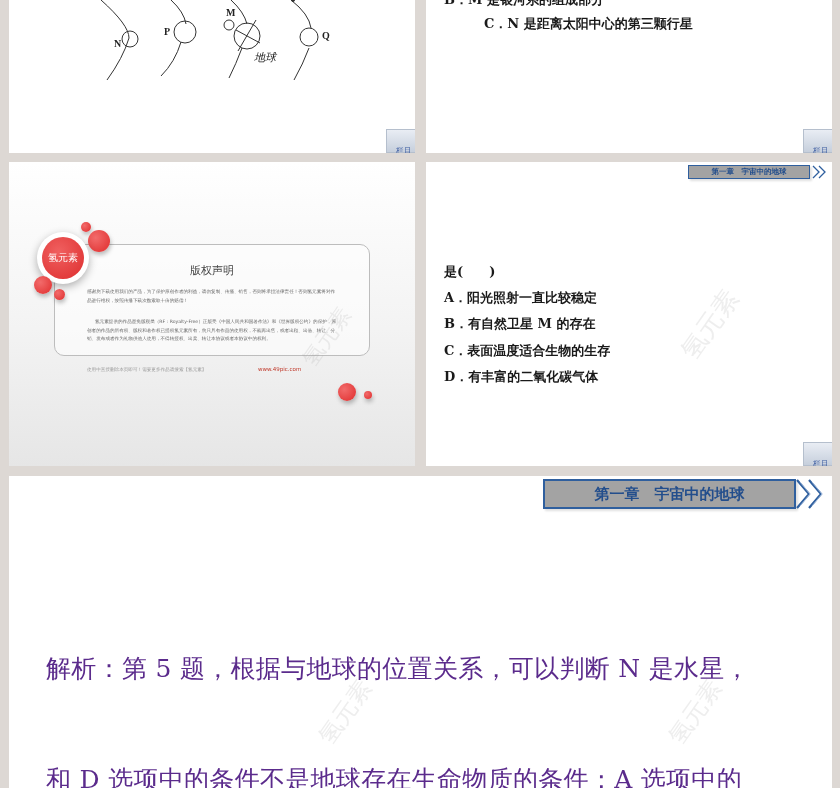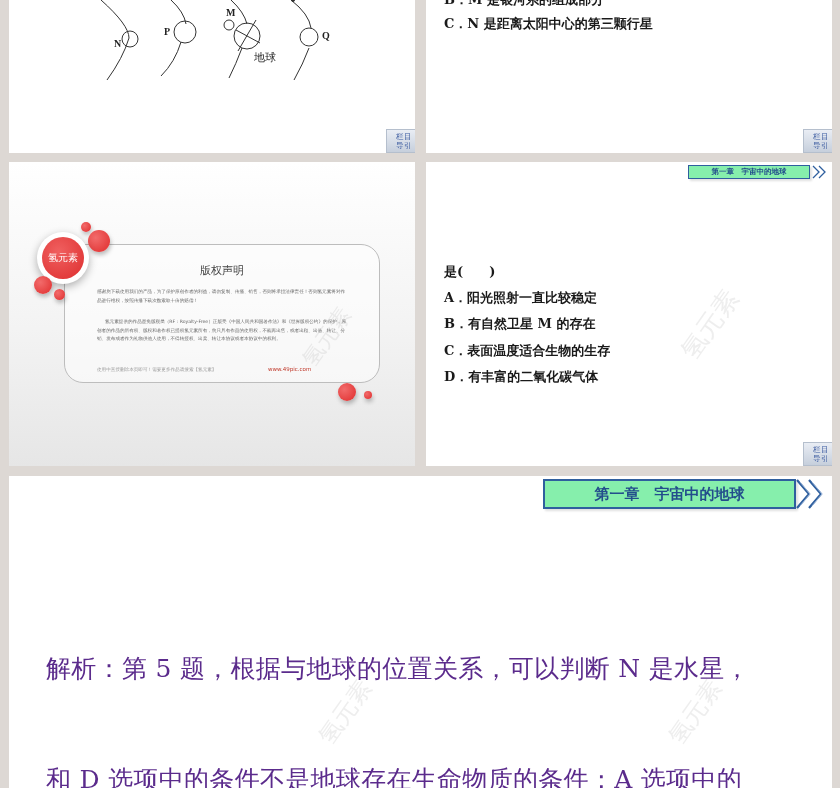--- a/index.html
+++ b/index.html
@@ -24,21 +24,21 @@
     
     .nav-btn {
       position: absolute;
       width: 36px; height: 24px;
       background: linear-gradient(180deg, #e9edf4 0%, #c6cfdc 100%);
       border: 1px solid #b5bfcd;
       color: #3a5aa0;
       font-family: "DejaVu Serif", serif;
       font-size: 7.5px; line-height: 9px;
       text-align: center;
-      padding-top: 2px;
+      padding-top: 16px;
       cursor: pointer;
     }
     .nav-btn span { display: block; letter-spacing: 0.5px; }
 
     
     #diagram {
       position: absolute; left: 90px; top: 0; width: 232px; height: 82px;
     }
     .diag-label {
       position: absolute; font-family: "Liberation Serif", serif;
@@ -51,35 +51,35 @@
       position: absolute; left: 18px;
       font-size: 13px; color: #1a1a1a; font-weight: bold;
       font-family: "DejaVu Serif", serif;
       white-space: nowrap;
     }
 
     
     .banner {
       position: absolute;
       border: 2px solid #2f5f9e;
-      background: #86efac;
+      background: #a3a3a3;
       color: #234e8c;
       font-weight: bold;
       font-family: Liberation Mono, monospace;
       display: flex; align-items: center; justify-content: center;
       box-shadow: 2px 2px 2px rgba(0,0,0,0.12);
     }
     .banner-arrows {
       position: absolute;
     }
 
     
     .cr-card {
-      position: absolute; left: 55px; top: 82px; width: 316px; height: 139px;
-      border: 1px solid #bdbdbd; border-radius: 19px;
+      position: absolute; left: 45px; top: 82px; width: 316px; height: 112px;
+      border: 1px solid #bdbdbd; border-radius: 10px;
       background: rgba(255,255,255,0.55);
     }
     .cr-title {
       position: absolute; left: 0; right: 0; top: 18px;
       text-align: center; font-family: "DejaVu Sans", sans-serif;
       font-size: 11px; color: #444;
     }
     .cr-para {
       position: absolute; left: 32px; width: 252px;
       font-family: "DejaVu Sans", sans-serif; font-size: 4.6px;
@@ -148,31 +148,31 @@
         <line x1="139" y1="51" x2="157" y2="20"></line>
         <line x1="137" y1="30" x2="161" y2="43"></line>
         <circle cx="210" cy="37" r="9"></circle>
         <circle cx="194" cy="0" r="1.5" fill="#333"></circle>
       </g>
     </svg>
     <span class="diag-label" style="left:15px;top:38px;">N</span>
     <span class="diag-label" style="left:65px;top:26px;">P</span>
     <span class="diag-label" style="left:127px;top:7px;">M</span>
     <span class="diag-label" style="left:223px;top:30px;">Q</span>
-    <span class="diag-label diag-cn" style="left:155px;top:50px;">地球</span>
+    <span class="diag-label diag-cn" style="left:155px;top:50px;font-style:italic;">地球</span>
   </div>
   <div class="nav-btn" style="left:377px;top:129px;">
     <span>栏目</span>
     <span>导引</span>
   </div>
 </div>
 
 <div class="panel" id="p2">
   <div class="q-text" style="top:-9px;">B．M 是银河系的组成部分</div>
-  <div class="q-text" style="top:15px;">C．N 是距离太阳中心的第三颗行星</div>
+  <div class="q-text" style="top:15px;margin-left:40px;">C．N 是距离太阳中心的第三颗行星</div>
   <div class="nav-btn" style="left:377px;top:129px;">
     <span>栏目</span>
     <span>导引</span>
   </div>
 </div>
 
 <div class="panel" id="p3">
   <div class="cr-card">
     <div class="cr-title">版权声明</div>
     <div class="cr-para" style="top:43px;">感谢您下载使用我们的产品，为了保护原创作者的利益，请勿复制、传播、销售，否则将承担法律责任！否则氢元素将对作品进行维权，按照传播下载次数索取十倍的赔偿！</div>

